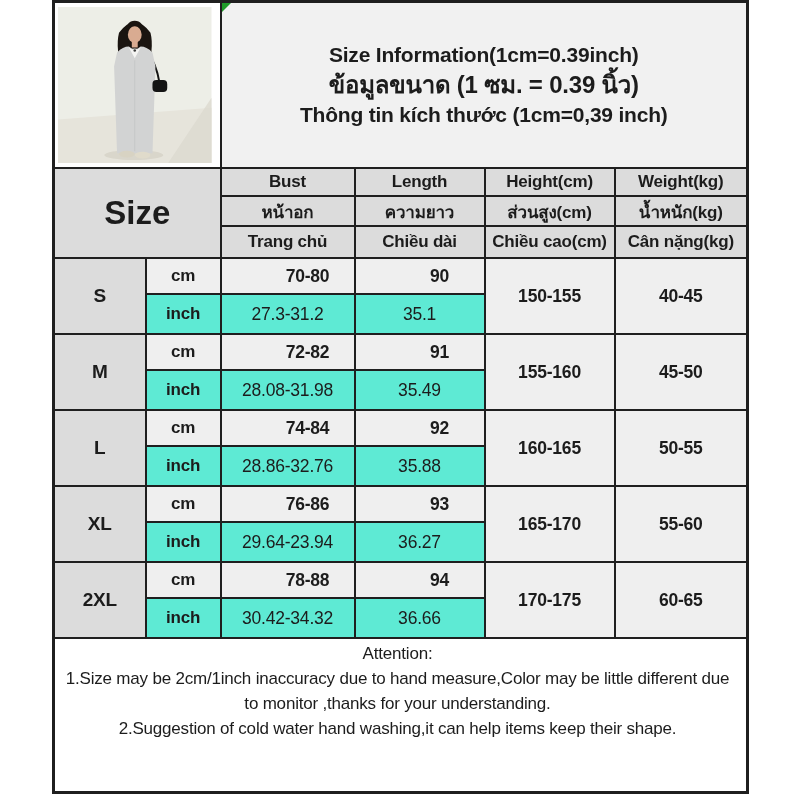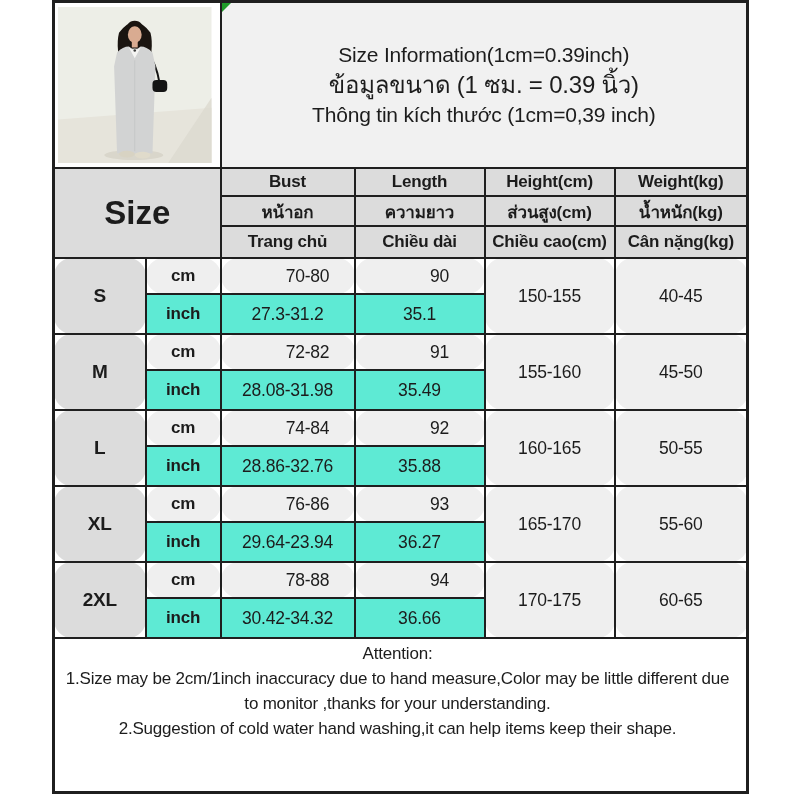--- a/index.html
+++ b/index.html
@@ -15,45 +15,45 @@
   }
   td{
     border:2px solid #1f1f1f;text-align:center;vertical-align:middle;
     padding:0;overflow:hidden;letter-spacing:-0.2px;
   }
   
   tr.r-photo td{height:164px;}
   tr.r-hdr1 td{height:26px;}
   tr.r-hdr2 td{height:28px;}
   tr.r-hdr3 td{height:30px;}
-  tr.r-cm td{height:34px;border-radius:18px;}
+  tr.r-cm td{height:34px;}
   tr.r-inch td{height:38px;}
   tr.r-att td{height:148px;}
   
   .photo-cell{background:#ffffff;}
   .photo-frame{margin:4px 8px 4px 3px;height:156px;position:relative;}
   .photo-frame svg{display:block;width:100%;height:100%;}
   .title-cell{background:#f1f1f1;position:relative;}
   .title-lines{display:flex;flex-direction:column;justify-content:center;height:100%;}
-  .title-line{font-weight:normal;line-height:30px;}
+  .title-line{font-weight:bold;line-height:30px;}
   .t-en,.t-vi{font-size:21px;}
   .t-th{font-size:24px;}
   .corner-marker{
     position:absolute;top:0;left:0;width:0;height:0;
     border-top:9px solid #1e9a28;border-right:9px solid transparent;
   }
   .size-cell{background:#dcdcdc;font-weight:bold;font-size:33px;letter-spacing:0;}
   .hdr-cell{background:#dcdcdc;font-weight:bold;font-size:17px;}
   .size-label-cell{background:#dcdcdc;font-weight:bold;font-size:19px;}
   .unit-cell{font-weight:bold;font-size:17px;}
   tr.r-cm .val,tr.r-cm .unit-cell{background:#efefef;}
-  tr.r-cm .val{font-weight:normal;font-size:17.5px;padding-left:40px;}
+  tr.r-cm .val{font-weight:bold;font-size:17.5px;padding-left:40px;}
   tr.r-inch .val,tr.r-inch .unit-cell{background:#5eead4;}
   tr.r-inch .val{font-weight:normal;font-size:17.5px;margin-top:32px;}
-  .merged-cell{background:#efefef;font-weight:normal;font-size:17.5px;}
+  .merged-cell{background:#efefef;font-weight:bold;font-size:17.5px;}
   .attention-cell{
     background:#ffffff;text-align:center;vertical-align:top;
     font-size:17px;line-height:25px;padding:2px 10px 2px 4px;
     font-weight:normal;letter-spacing:-0.2px;
   }
 </style>
 </head>
 <body>
 
 <div class="sheet">

